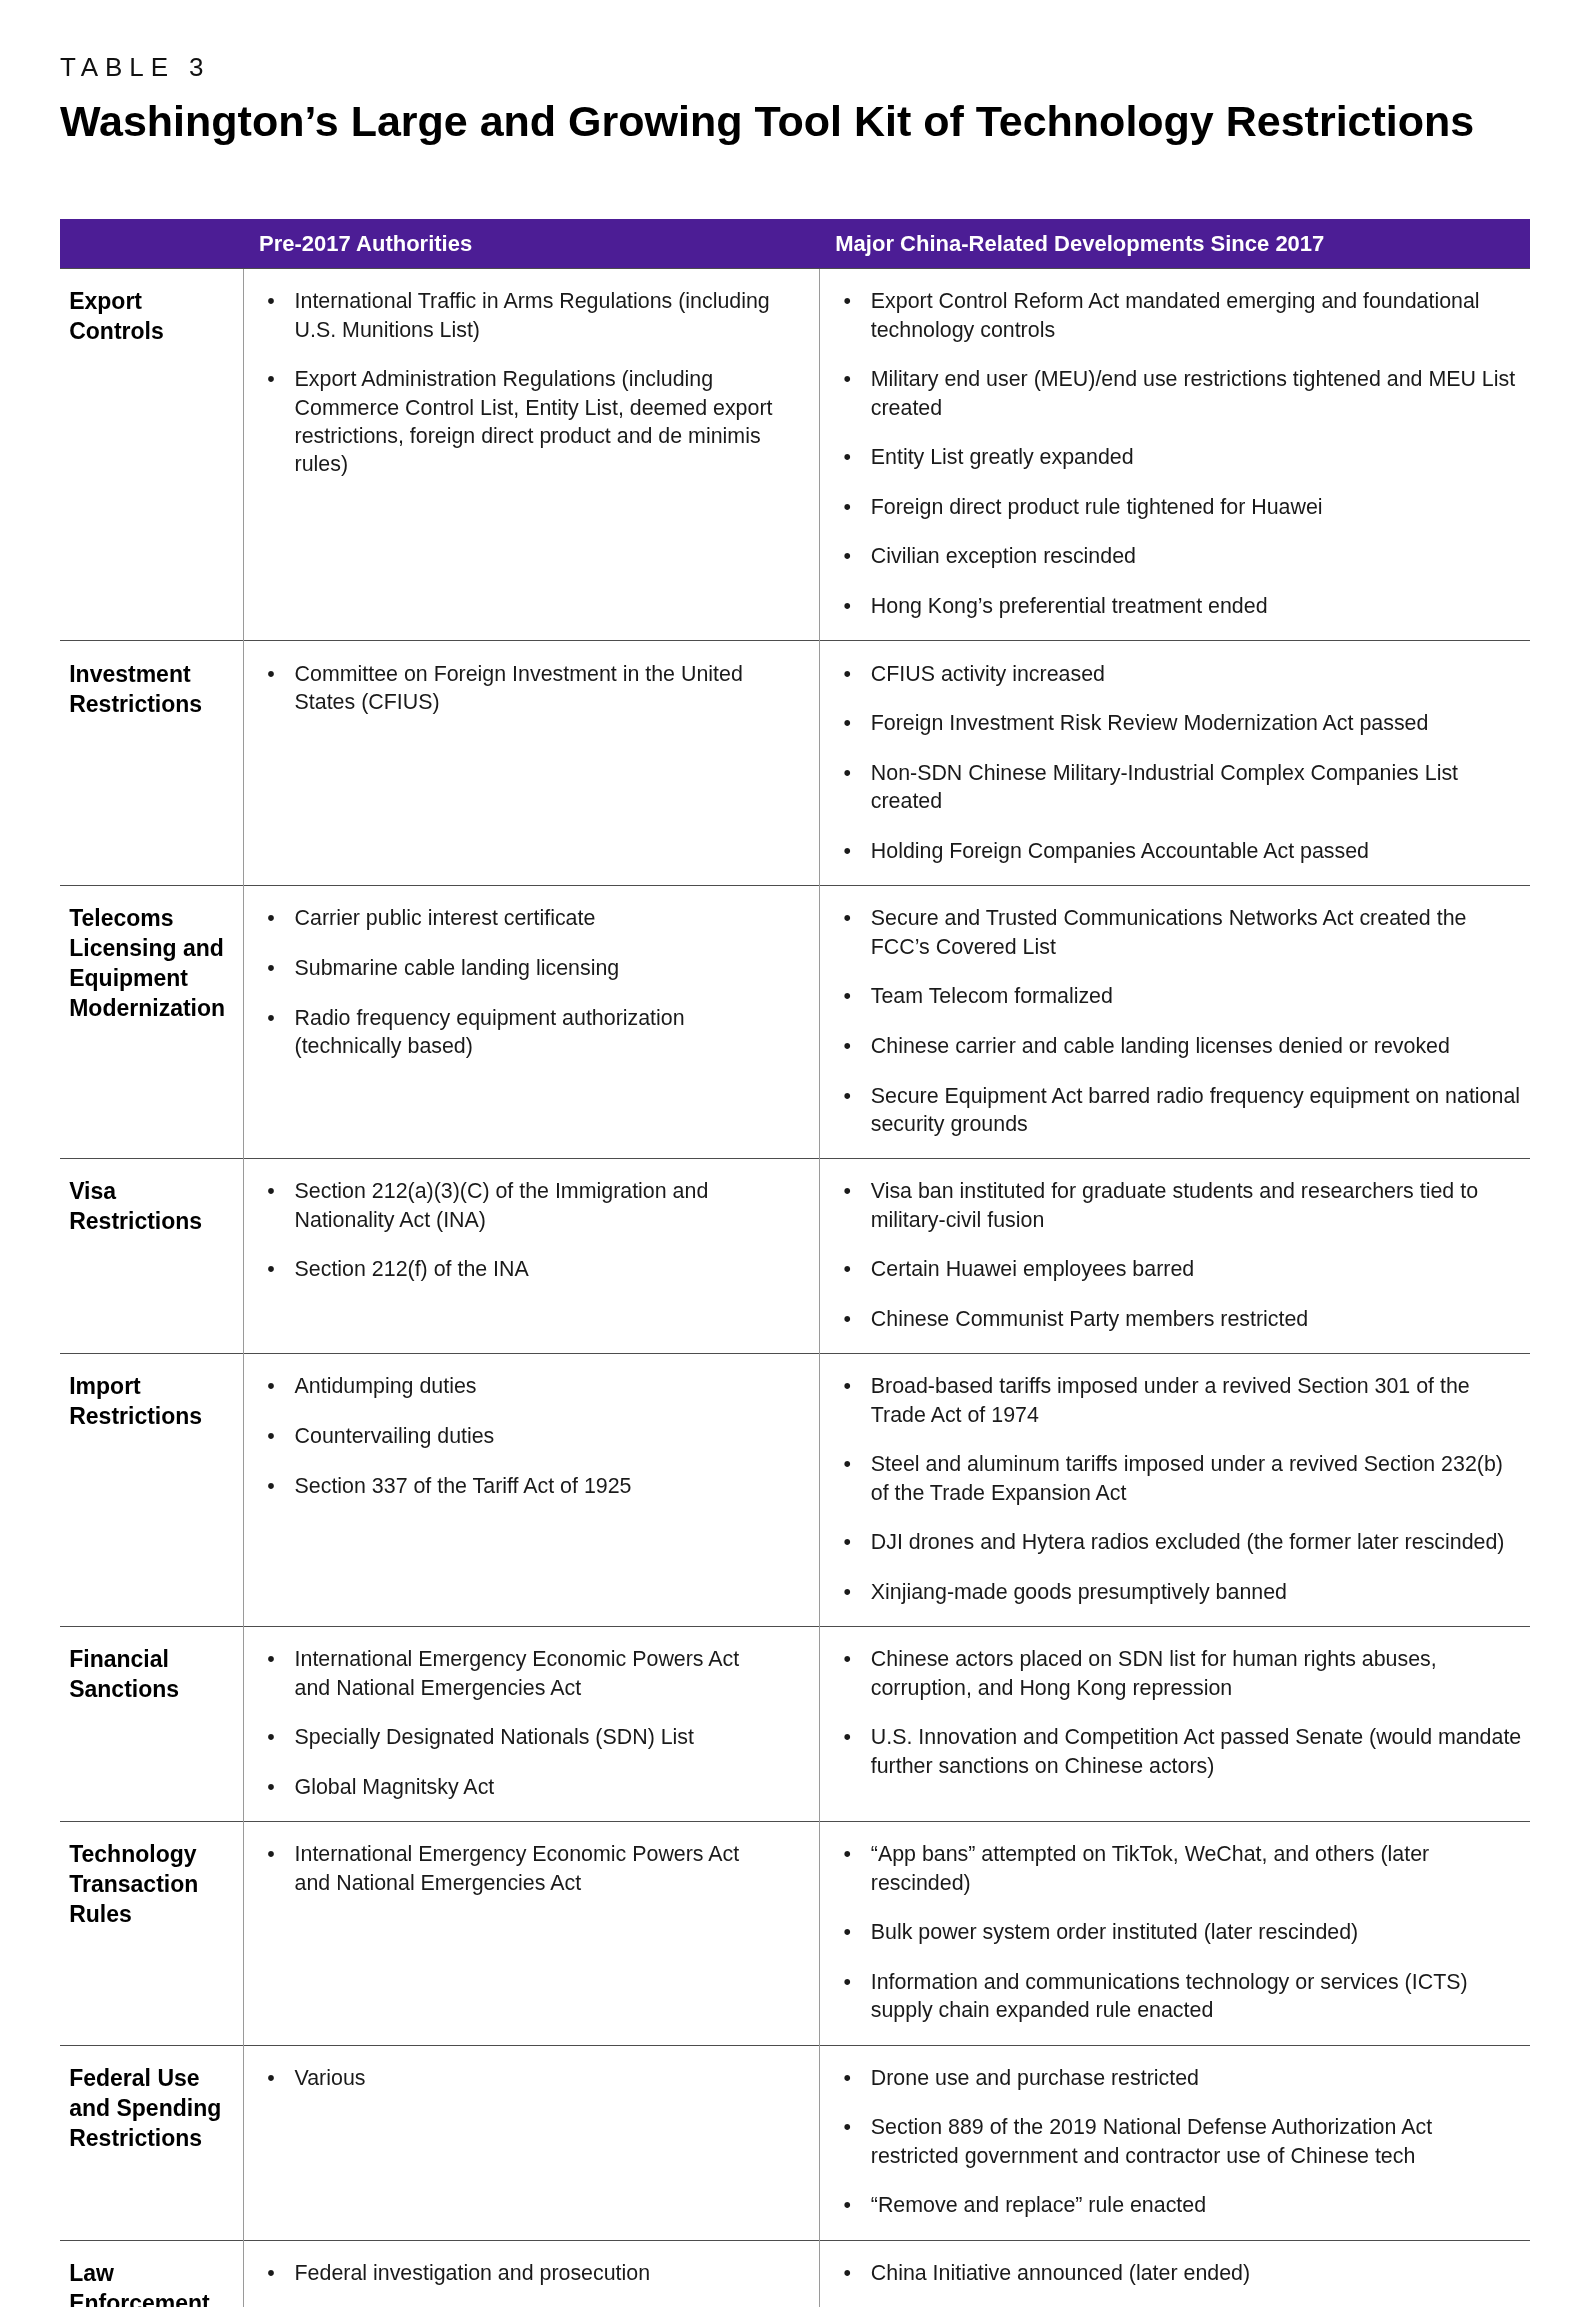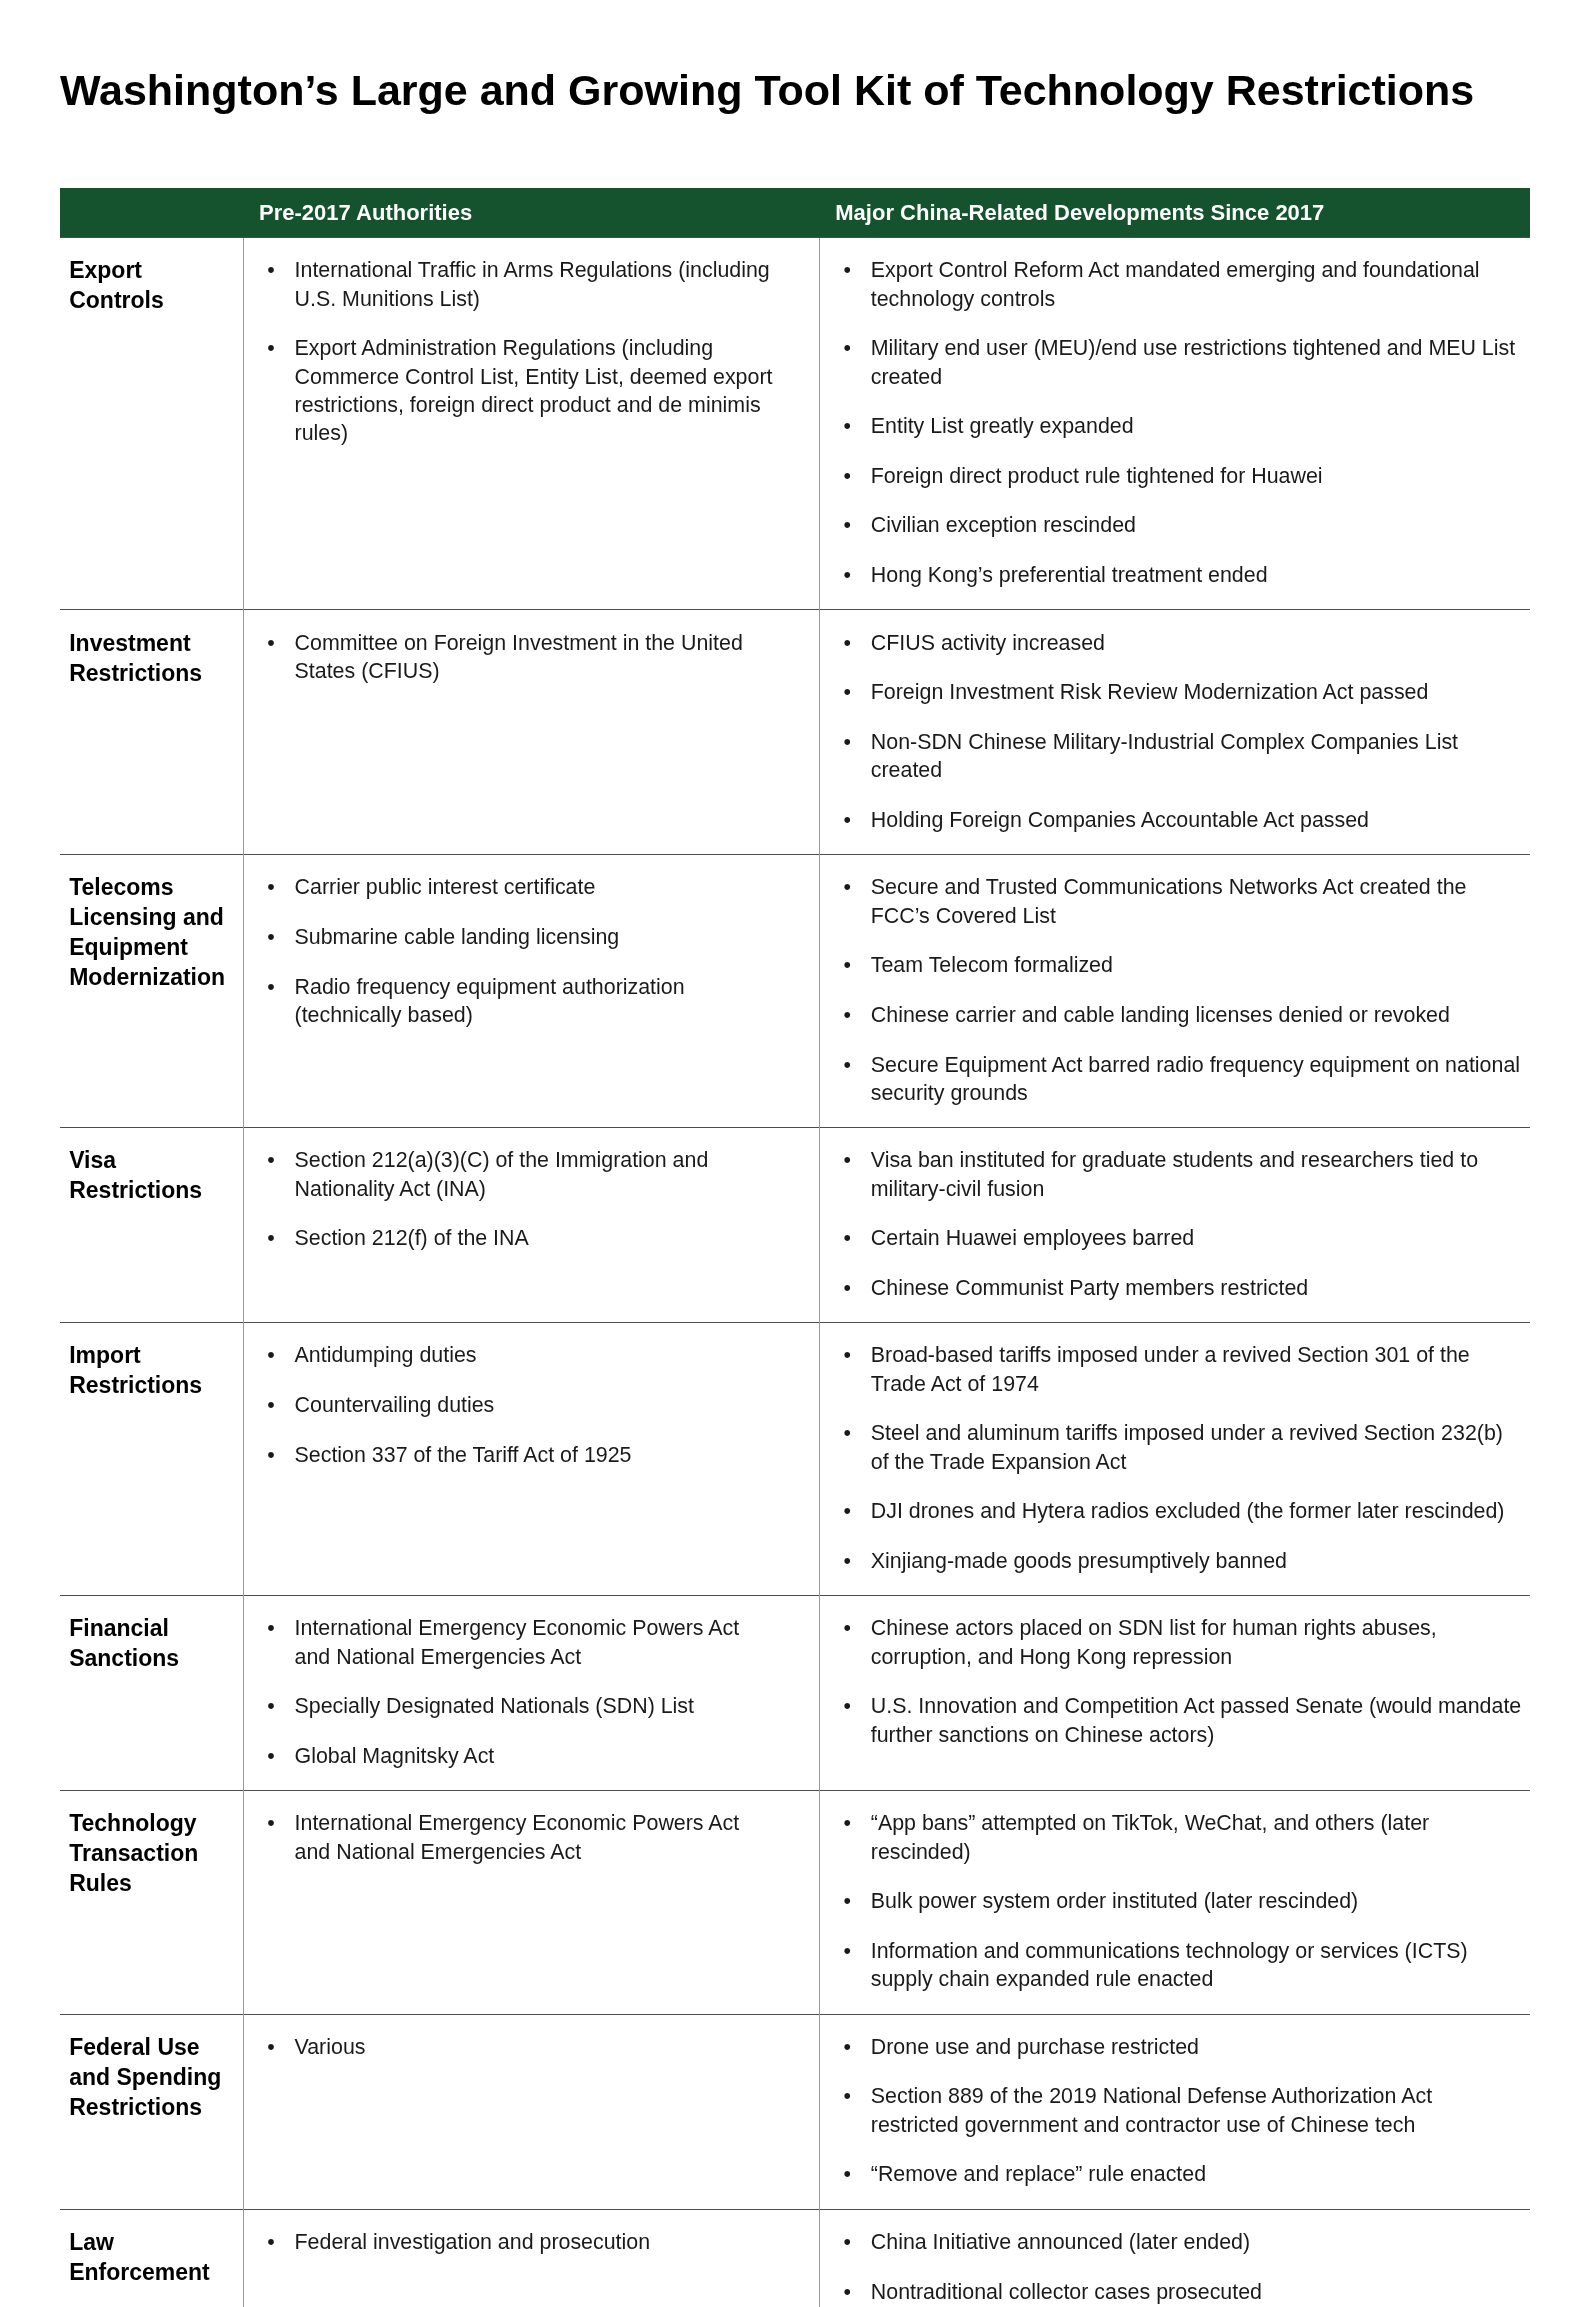--- a/index.html
+++ b/index.html
@@ -32,21 +32,21 @@
   table.restrictions {
     margin-top: 73px;
     width: 100%;
     border-collapse: collapse;
     border-bottom: 7.6px solid #000000;
   }
   col.c0 { width: 12.5%; }
   col.c1 { width: 39.2%; }
   col.c2 { width: 48.3%; }
   thead th {
-    background: #14532d;
+    background: #4c1d95;
     color: #ffffff;
     font-size: 22px;
     font-weight: 700;
     text-align: left;
     height: 49px;
     vertical-align: middle;
     padding: 0 7.6px 0 15.3px;
   }
   tbody th, tbody td {
     border-top: 1.5px solid #4d4d4d;
@@ -85,20 +85,21 @@
     top: 0;
   }
   ul.bullets li + li {
     margin-top: 21.4px;
   }
 </style>
 </head>
 <body>
 
 <div class="page">
+  <div class="eyebrow">TABLE 3</div>
   <h1 class="title">Washington’s Large and Growing Tool Kit of Technology Restrictions</h1>
 
   <table class="restrictions">
     <colgroup>
       <col class="c0">
       <col class="c1">
       <col class="c2">
     </colgroup>
     <thead>
       <tr>

